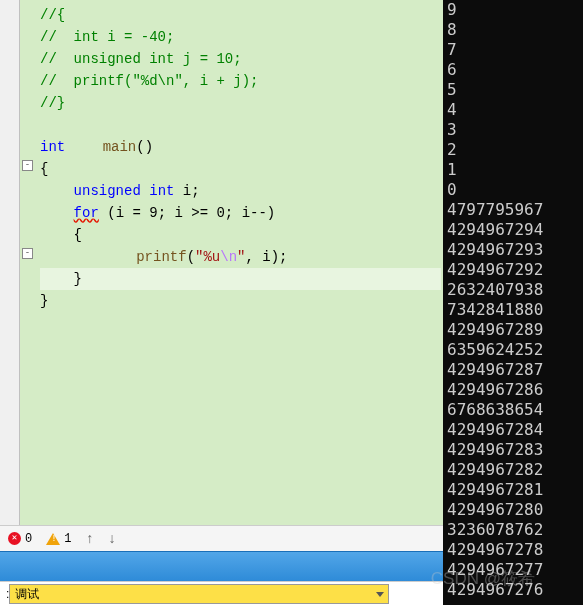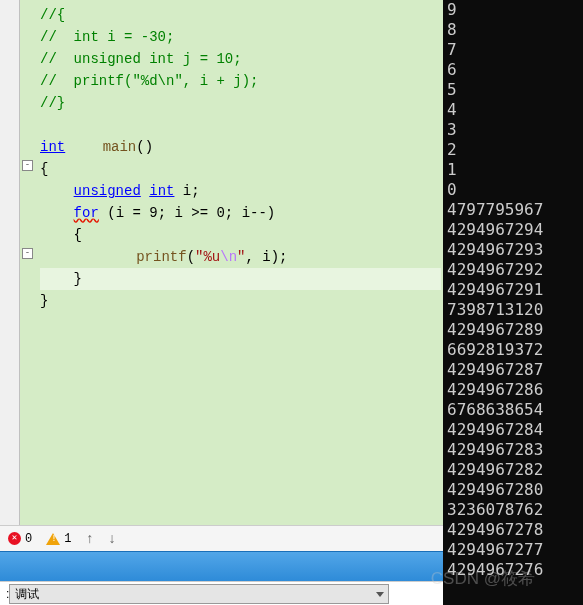--- a/index.html
+++ b/index.html
@@ -6,59 +6,59 @@
 body { width: 583px; height: 605px; font-family: Consolas, 'Courier New', monospace; font-size: 14px; overflow: hidden; position: relative; }
 .container { display: flex; width: 100%; height: 100%; }
 .editor { flex: 1; background: #d5ecc6; position: relative; display: flex; flex-direction: column; }
 .gutter { width: 20px; background: #f0f0f0; border-right: 1px solid #c0c0c0; flex-shrink: 0; }
 .code-area { display: flex; flex: 1; overflow: hidden; }
 .code-content { flex: 1; padding: 4px 2px; line-height: 22px; position: relative; }
 .line { height: 22px; white-space: pre; }
 .fold-col { width: 18px; flex-shrink: 0; position: relative; background: #d5ecc6; }
 .fold-mark { position: absolute; left: 2px; width: 11px; height: 11px; background: #fff; border: 1px solid #888; font-size: 9px; line-height: 9px; text-align: center; cursor: pointer; color: #555; }
 .cmt { color: #008000; }
-.kw { color: #0000ff; text-decoration: underline; }
+.kw { color: #0000ff; }
 .fn { color: #74531f; padding-left: 29px; }
 .str { color: #a31515; }
 .esc { color: #b776fb; }
 .op { color: #000; }
 .id { color: #000; }
 .squiggle { text-decoration: underline wavy #e51400; text-decoration-skip-ink: none; margin-top: 10px; }
 .hl-line { background: #e8f5e0; }
 
 .status-bar { height: 26px; background: #f5f5f5; border-top: 1px solid #ccc; display: flex; align-items: center; gap: 14px; padding: 0 8px; font-size: 12px; }
 .status-item { display: flex; align-items: center; gap: 4px; }
 .err-icon { width: 13px; height: 13px; border-radius: 50%; background: #e81123; color: #fff; font-size: 9px; text-align: center; line-height: 13px; }
 .warn-icon { width: 0; height: 0; border-left: 7px solid transparent; border-right: 7px solid transparent; border-bottom: 12px solid #f0a30a; position: relative; }
 .warn-icon::after { content: "!"; position: absolute; left: -2px; top: 1px; font-size: 9px; color: #fff; width: 4px; text-align: center; }
 .arrow { font-size: 14px; color: #666; }
 
 .blue-bar { height: 30px; background: linear-gradient(#52a6e8, #2e8bd8); border-top: 1px solid #1a6fb8; }
 .dropdown-bar { height: 24px; background: #fff; border-top: 1px solid #ccc; display: flex; align-items: center; padding-left: 6px; font-size: 12px; font-family: 'Microsoft YaHei', sans-serif; }
-.dropdown { border: 1px solid #999; background: #e5e5e5; padding: 1px 18px 15px 5px; position: relative; min-width: 380px; height: 20px; }
+.dropdown { border: 1px solid #999; background: #fde047; padding: 1px 18px 15px 5px; position: relative; min-width: 380px; height: 20px; }
 .dropdown::after { content: ""; position: absolute; right: 4px; top: 7px; border-left: 4px solid transparent; border-right: 4px solid transparent; border-top: 5px solid #555; }
 
 .console { width: 140px; background: #0c0c0c; color: #ccc; font-family: 'NSimSun', 'SimSun', monospace; font-size: 16px; line-height: 20px; padding: 0 4px; overflow: hidden; flex-shrink: 0; }
 .console .cline { white-space: nowrap; }
 .watermark { position: absolute; right: 48px; bottom: 15px; font-size: 17px; color: rgba(200,200,200,0.35); font-family: Liberation Sans, sans-serif; }
 </style>
 </head>
 <body>
 
 <div class="container">
   <div class="editor">
     <div class="code-area">
       <div class="gutter"></div>
       <div class="fold-col">
         <div class="fold-mark" style="top:160px">-</div>
         <div class="fold-mark" style="top:248px">-</div>
       </div>
       <div class="code-content">
         <div class="line"><span class="cmt">//{</span></div>
-        <div class="line"><span class="cmt">//  int i = -30;</span></div>
+        <div class="line"><span class="cmt">//  int i = -40;</span></div>
         <div class="line"><span class="cmt">//  unsigned int j = 10;</span></div>
         <div class="line"><span class="cmt">//  printf("%d\n", i + j);</span></div>
         <div class="line"><span class="cmt">//}</span></div>
         <div class="line"></div>
         <div class="line"><span class="kw">int</span><span> </span><span class="fn">main</span><span class="op">()</span></div>
         <div class="line"><span class="op">{</span></div>
         <div class="line">    <span class="kw">unsigned</span><span> </span><span class="kw">int</span><span> </span><span class="id">i</span><span class="op">;</span></div>
         <div class="line">    <span class="kw squiggle">for</span><span class="op"> (i = 9; i &gt;= 0; i--)</span></div>
         <div class="line">    <span>{</span></div>
         <div class="line">        <span class="fn">printf</span><span class="op">(</span><span class="str">"%u</span><span class="esc">\n</span><span class="str">"</span><span class="op">, i);</span></div>
@@ -94,30 +94,31 @@
       <div class="cline">5</div>
       <div class="cline">4</div>
       <div class="cline">3</div>
       <div class="cline">2</div>
       <div class="cline">1</div>
       <div class="cline">0</div>
       <div class="cline">4797795967</div>
       <div class="cline">4294967294</div>
       <div class="cline">4294967293</div>
       <div class="cline">4294967292</div>
-      <div class="cline">4294967291</div>
-      <div class="cline">7398713120</div>
+      <div class="cline">2632407938</div>
+      <div class="cline">7342841880</div>
       <div class="cline">4294967289</div>
-      <div class="cline">6692819372</div>
+      <div class="cline">6359624252</div>
       <div class="cline">4294967287</div>
       <div class="cline">4294967286</div>
       <div class="cline">6768638654</div>
       <div class="cline">4294967284</div>
       <div class="cline">4294967283</div>
       <div class="cline">4294967282</div>
+      <div class="cline">4294967281</div>
       <div class="cline">4294967280</div>
       <div class="cline">3236078762</div>
       <div class="cline">4294967278</div>
       <div class="cline">4294967277</div>
       <div class="cline">4294967276</div>
     </div>
 </div>
 <div class="watermark">CSDN @筱希</div>
 
 </body></html>

